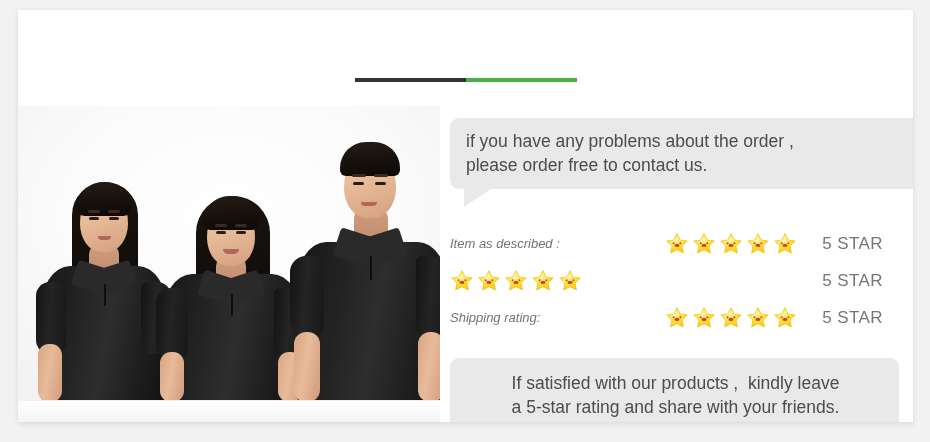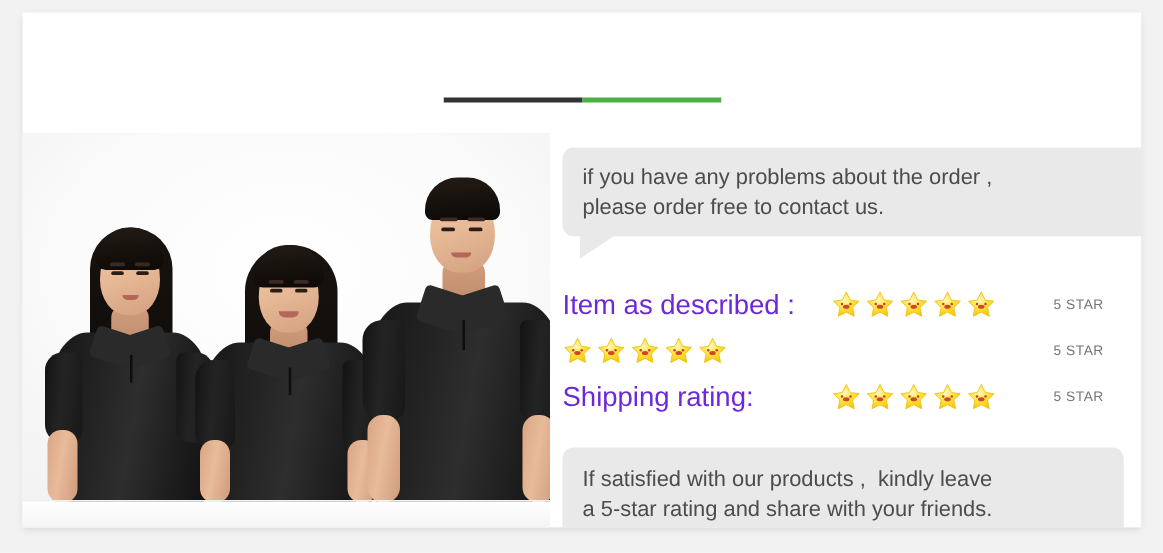--- a/index.html
+++ b/index.html
@@ -138,57 +138,58 @@
   .bubble {
     position: relative;
     background: #e9e9e9;
     border-radius: 9px;
     padding: 11px 14px 12px 16px;
     color: #4c4c4c;
     font-size: 17.5px;
     line-height: 24px;
   }
   .bubble.top { margin-top: 12px; width: 501px; }
-  .bubble.bottom { margin-top: 22px; width: 449px; padding: 13px 14px 14px 16px; }
+  .bubble.bottom { margin-top: 22px; width: 449px; padding: 13px 14px 14px 16px; text-align: center; }
   .bubble .tail {
     position: absolute;
     left: 14px; bottom: -18px;
     width: 0; height: 0;
     border-left: 0 solid transparent;
     border-right: 30px solid transparent;
     border-top: 20px solid #e9e9e9;
   }
   .bubble-line { display: block; white-space: pre; }
 
   .ratings {
     margin-top: 36px;
   }
   .rating-row {
     display: flex;
     align-items: center;
     height: 37px;
   }
   .rating-label {
     width: 215px;
-    font-size: 22px;
-    color: #6d28d9;
+    font-size: 13px;
+    color: #737373;
     white-space: nowrap;
+    font-style: italic;
   }
   .stars {
     width: 137px;
     display: flex;
     gap: 3px;
     align-items: center;
   }
   .star-ic { display: block; width: 24px; height: 24px; }
   .rating-value {
     flex: 1;
     text-align: right;
     padding-right: 22px;
-    font-size: 11px;
+    font-size: 17px;
     color: #767676;
     letter-spacing: 0.4px;
     white-space: nowrap;
   }
 </style>
 </head>
 <body>
 
 <div class="page">
   <div class="card">

